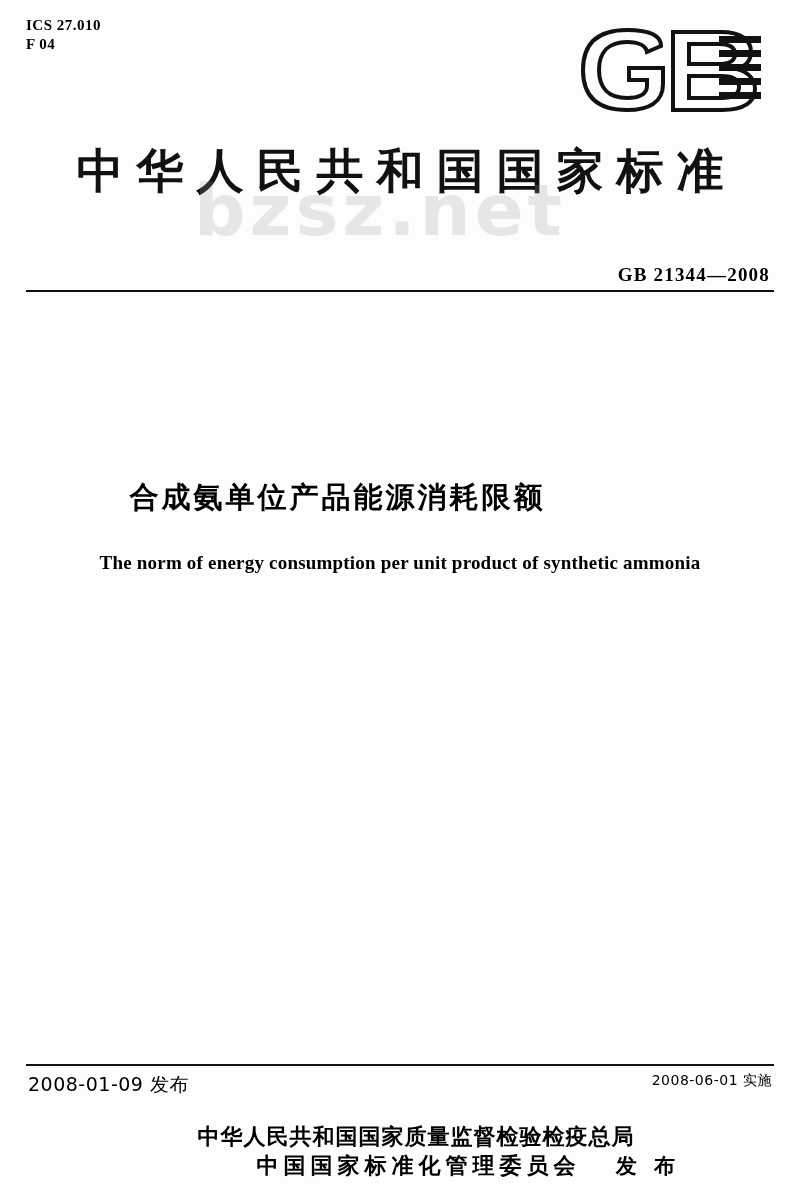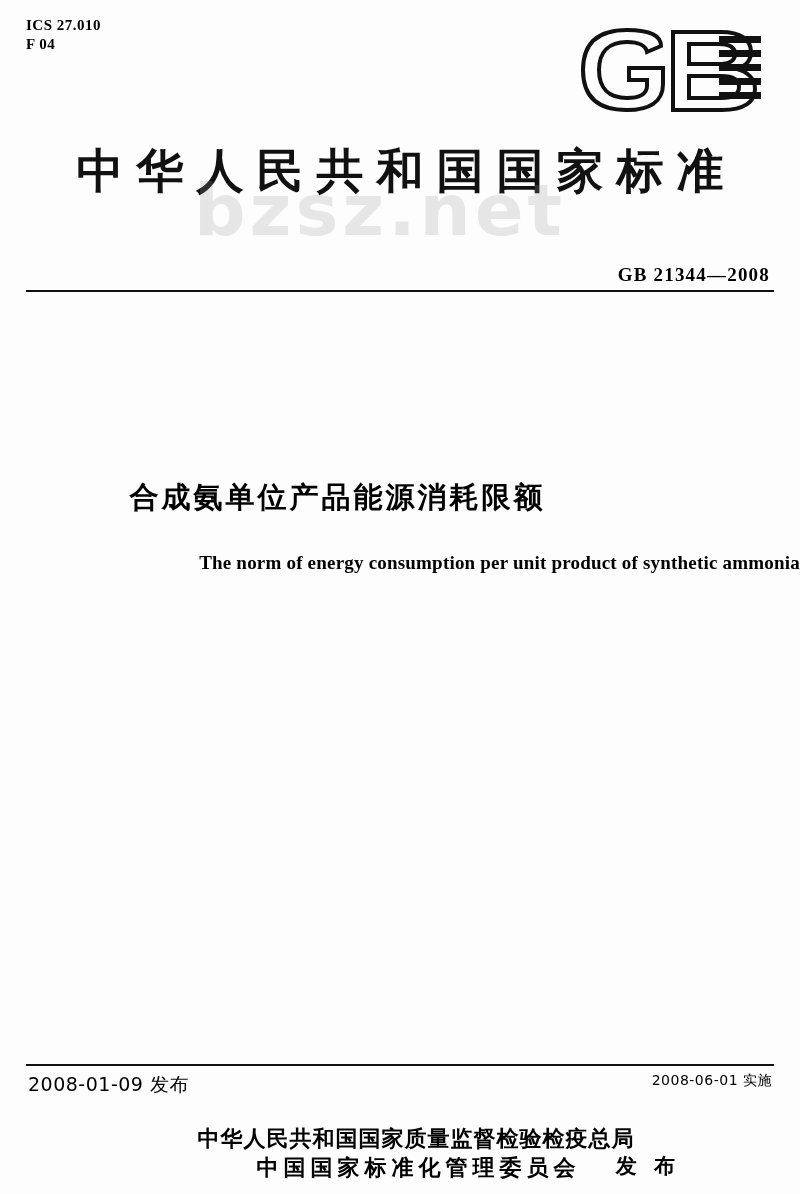--- a/index.html
+++ b/index.html
@@ -94,21 +94,21 @@
     letter-spacing: 3px;
     text-indent: 3px;
   }
 
   
   .doc-title-en {
     position: absolute;
     left: 0;
     top: 552px;
     width: 800px;
-    text-align: right;
+    text-align: center;
     font-family: "Liberation Serif", serif;
     font-weight: bold;
     font-size: 19px;
     letter-spacing: 0.2px;
   }
 
   
   .watermark {
     position: absolute;
     left: 120px;
@@ -153,21 +153,21 @@
 
   
   .authority {
     position: absolute;
     left: 0;
     top: 1124px;
     width: 800px;
     text-align: center;
   }
   .authority .line {
-    font-family: Liberation Sans, sans-serif;
+    font-family: Liberation Mono, monospace;
     font-weight: bold;
     font-size: 22px;
     line-height: 29px;
     letter-spacing: 1px;
     padding-left: 32px;
   }
   .authority .line.spaced {
     letter-spacing: 5px;
     text-indent: 5px;
   }

